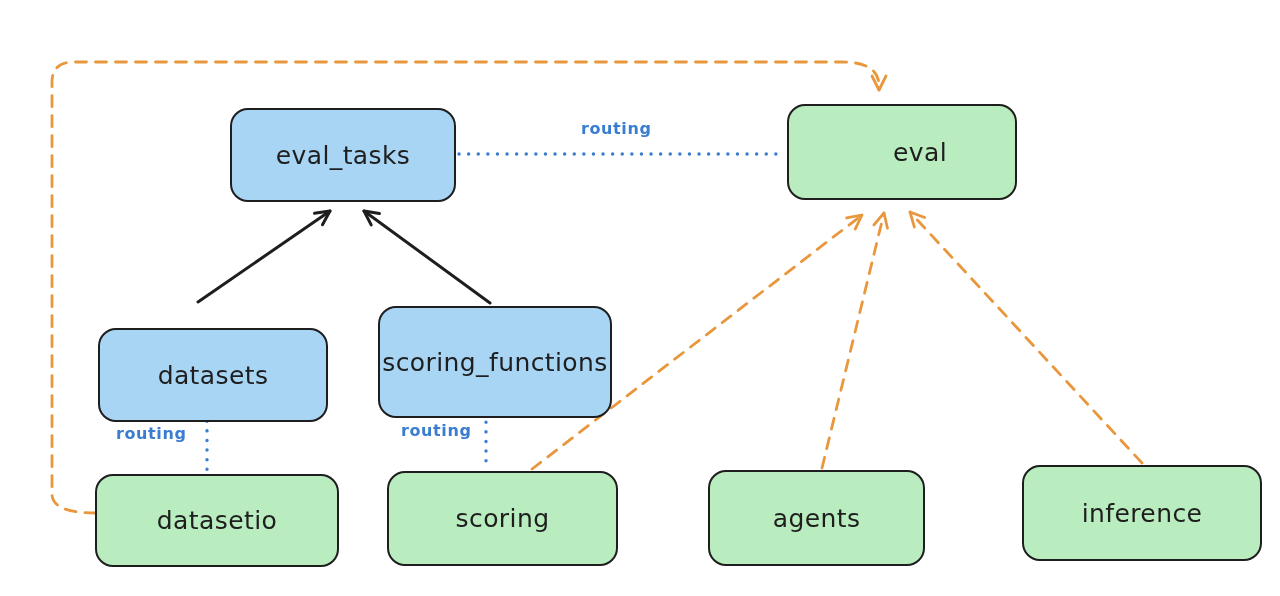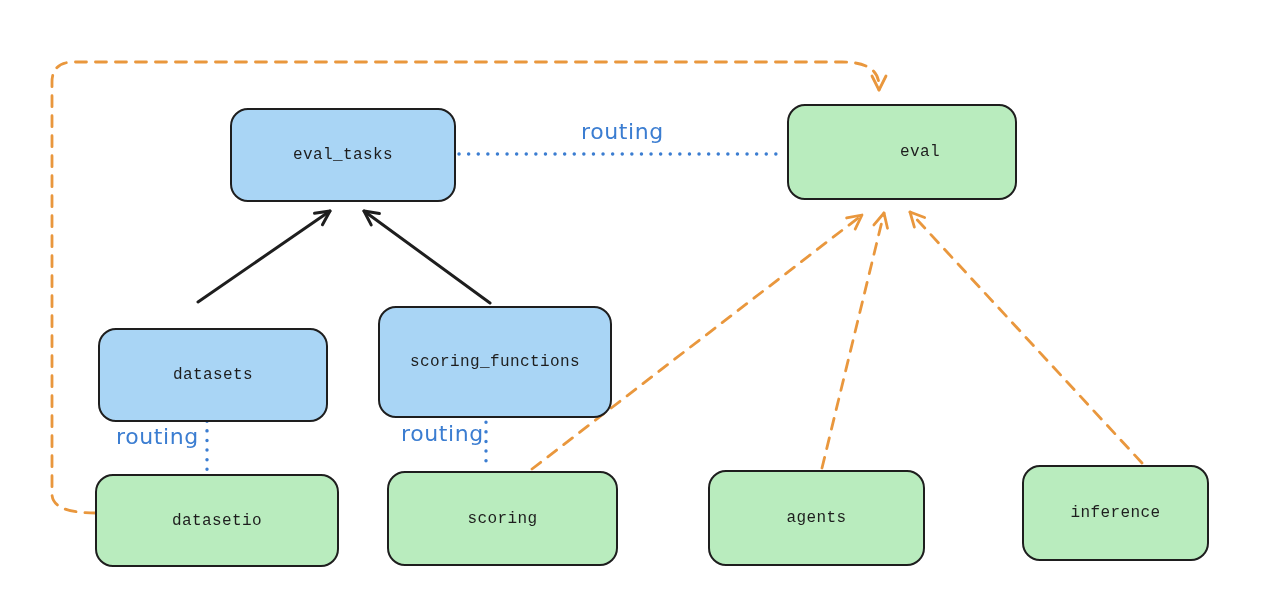--- a/index.html
+++ b/index.html
@@ -33,31 +33,30 @@
     box-sizing: border-box;
     border: 2.5px solid var(--node-border);
     border-radius: 18px;
     display: flex;
     align-items: center;
     justify-content: center;
   }
   .node.blue  { background: var(--blue-node-fill); }
   .node.green { background: var(--green-node-fill); }
   .node-label {
-    font-size: 16px;
+    font-size: 25px;
     color: var(--node-border);
     letter-spacing: 0.4px;
     white-space: nowrap;
-    font-family: Liberation Mono, monospace;
   }
   .routing-label {
     position: absolute;
     color: var(--routing-line);
-    font-size: 22px;
-    font-weight: 400;
+    font-size: 16px;
+    font-weight: 700;
     letter-spacing: 0.6px;
     white-space: nowrap;
   }
   .edge-black  { stroke: var(--dependency-arrow); stroke-width: 3;   fill: none; stroke-linecap: round; }
   .edge-blue   { stroke: var(--routing-line);     stroke-width: 3.4; fill: none; stroke-linecap: round; stroke-dasharray: 0.1 9.5; }
   .edge-orange { stroke: var(--provider-arrow);   stroke-width: 2.8; fill: none; stroke-linecap: round; stroke-dasharray: 11 9; }
   .head-black  { stroke: var(--dependency-arrow); stroke-width: 3;   fill: none; stroke-linecap: round; stroke-linejoin: round; }
   .head-orange { stroke: var(--provider-arrow);   stroke-width: 2.8; fill: none; stroke-linecap: round; stroke-linejoin: round; }
 </style>
 </head>
@@ -109,21 +108,21 @@
   </div>
 
   <div class="node green" style="left:387px; top:471px; width:231px; height:95px;">
     <span class="node-label">scoring</span>
   </div>
 
   <div class="node green" style="left:708px; top:470px; width:217px; height:96px;">
     <span class="node-label">agents</span>
   </div>
 
-  <div class="node green" style="left:1022px; top:465px; width:187px; height:96px;">
+  <div class="node green" style="left:1022px; top:465px; width:240px; height:96px;">
     <span class="node-label">inference</span>
   </div>
 
   <div class="routing-label" style="left:581px; top:119px;">routing</div>
 
   <div class="routing-label" style="left:116px; top:424px;">routing</div>
 
   <div class="routing-label" style="left:401px; top:421px;">routing</div>
 
 </div>

